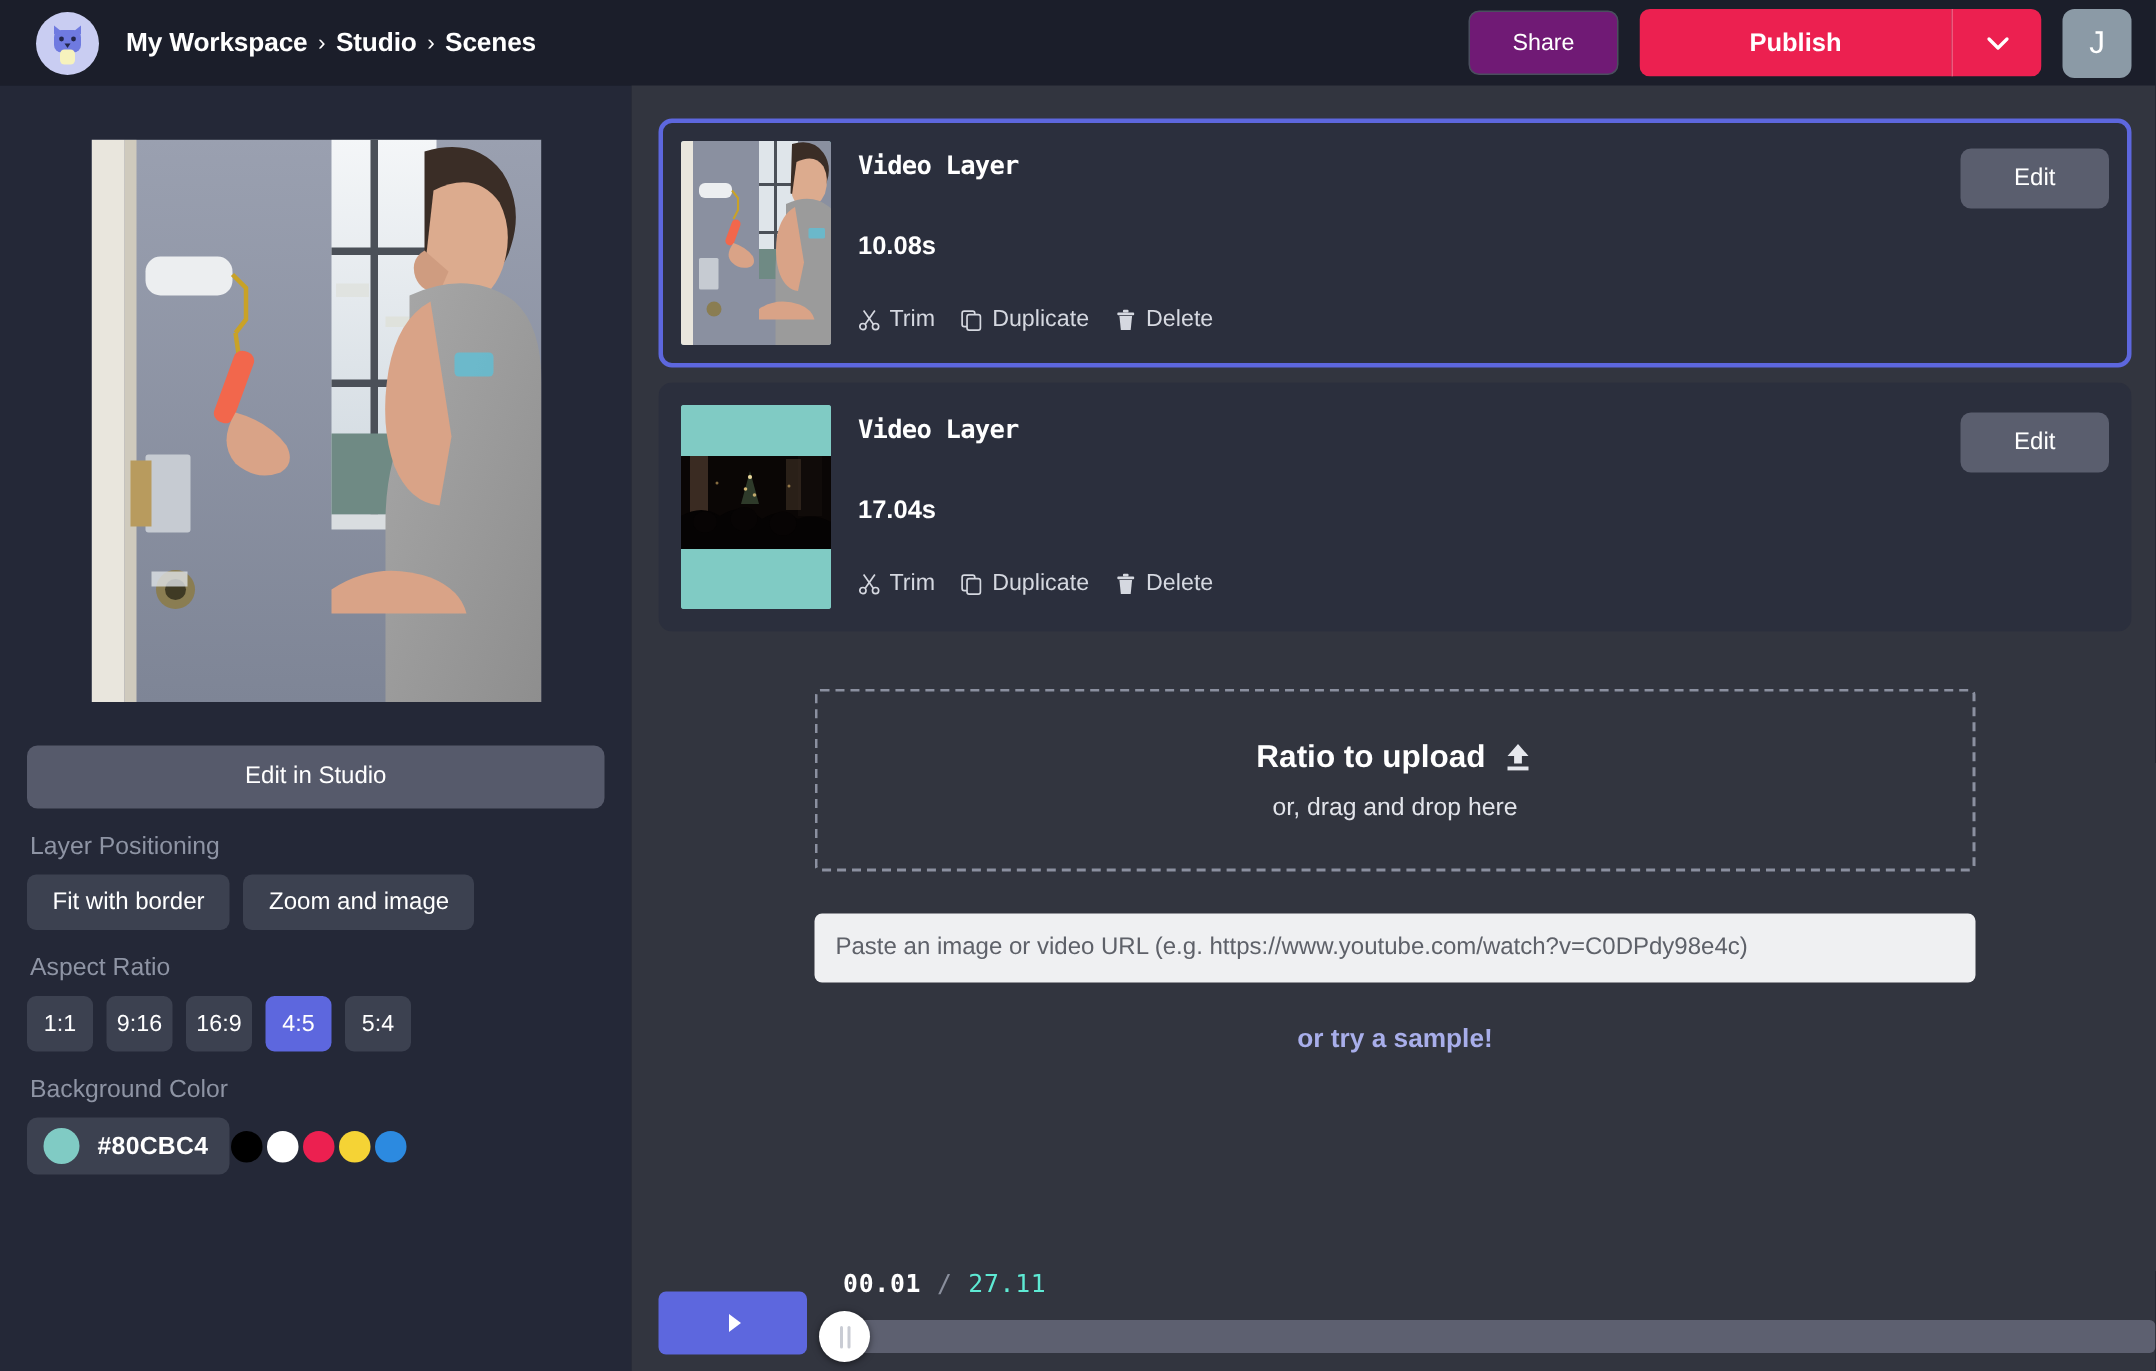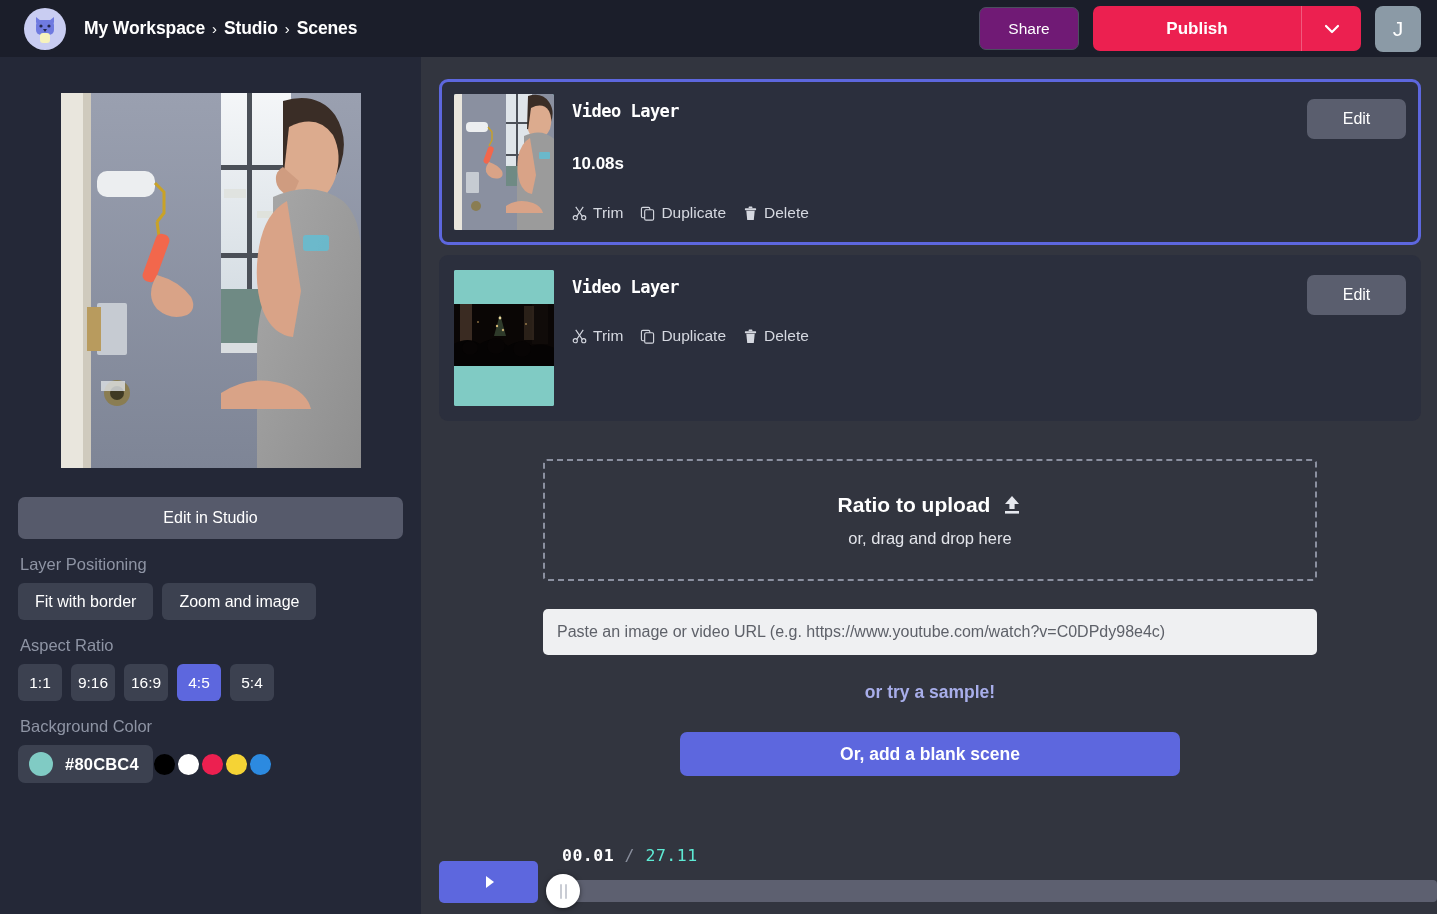--- a/index.html
+++ b/index.html
@@ -449,20 +449,21 @@
             <circle cx="72" cy="20" r="1" fill="#ffcf7a" opacity="0.5"></circle>
             <path d="M0 40 q14 -8 26 0 q14 -10 28 2 q12 -8 24 0 q10 -4 22 2 L100 62 L0 62 Z" fill="#050303"></path>
             <ellipse cx="16" cy="44" rx="8" ry="7" fill="#070404"></ellipse>
             <ellipse cx="42" cy="42" rx="9" ry="8" fill="#070404"></ellipse>
             <ellipse cx="68" cy="45" rx="9" ry="8" fill="#070404"></ellipse>
           </svg>
           <div style="width:100%;height:40px;background:#80cbc4"></div>
         </div>
         <div class="layer-body">
           <div class="layer-title">Video Layer</div>
+          <div class="layer-duration">17.04s</div>
           <div class="layer-actions">
             <div class="action">
               <span>
                 <svg width="15" height="15" viewBox="0 0 16 16">
                   <circle cx="3.5" cy="12.5" r="2.2" stroke="#d5d8e0" stroke-width="1.2" fill="none"></circle>
                   <circle cx="12.5" cy="12.5" r="2.2" stroke="#d5d8e0" stroke-width="1.2" fill="none"></circle>
                   <path d="M12 1 L5 11" stroke="#d5d8e0" stroke-width="1.2"></path>
                   <path d="M4 1 L11 11" stroke="#d5d8e0" stroke-width="1.2"></path>
                 </svg>
               </span>
@@ -503,21 +504,20 @@
               </svg>
             </span>
           </div>
           <div class="dz-sub">or, drag and drop here</div>
         </div>
 
         <input class="url-input" type="text" placeholder="Paste an image or video URL (e.g. https://www.youtube.com/watch?v=C0DPdy98e4c)" style="">
 
         <div class="sample-link">or try a sample!</div>
 
-        <div class="btn-blank-scene">Or, add a blank scene</div>
       </div>
 
       <div class="player-bar">
         <div class="btn-play">
           <span>
             <svg width="16" height="16" viewBox="0 0 16 16">
               <path d="M5 2 L13 8 L5 14 Z" fill="#ffffff"></path>
             </svg>
           </span>
         </div>

